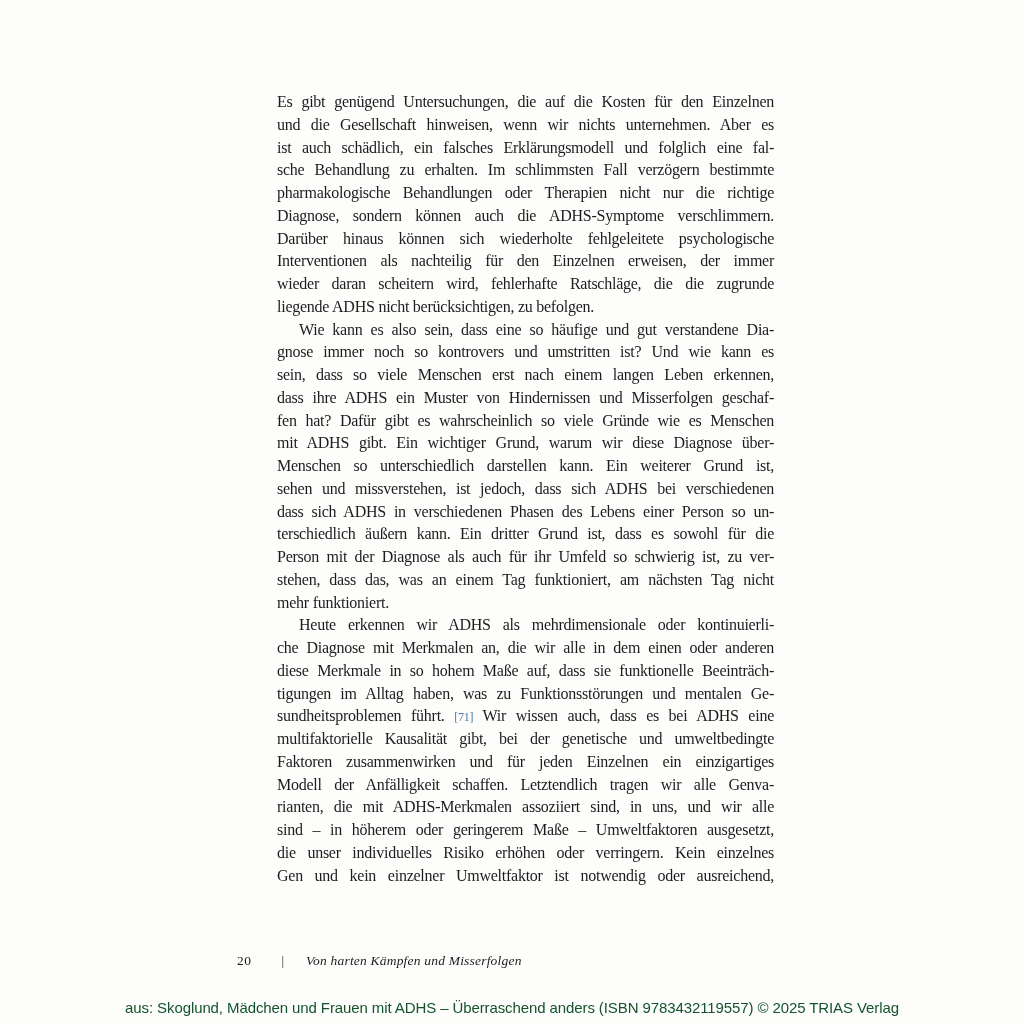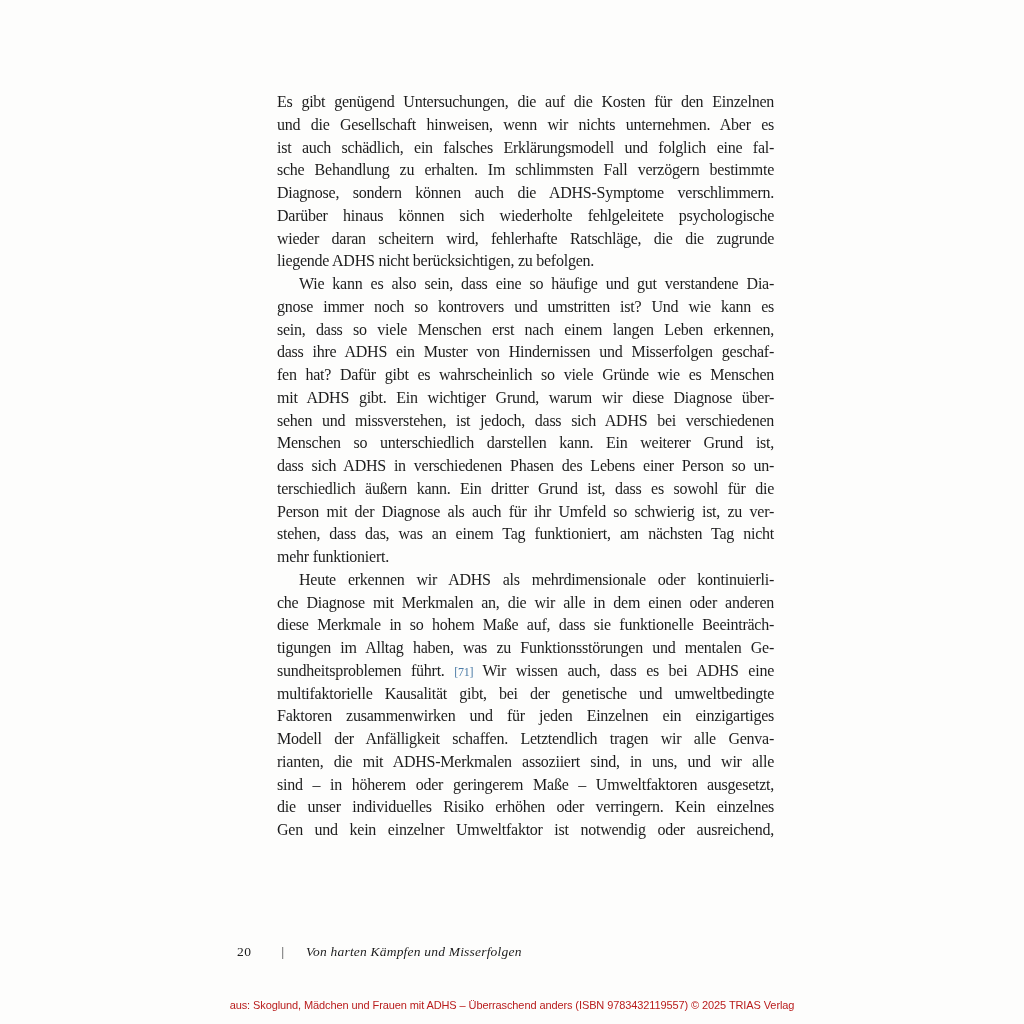--- a/index.html
+++ b/index.html
@@ -48,71 +48,74 @@
     left: 237px;
     top: 944px;
     font-size: 13.5px;
     color: #1c1c1c;
     display: flex;
     align-items: baseline;
   }
   .footer .pagenum {
     font-style: normal;
     letter-spacing: 0.5px;
+    margin-top: 9px;
   }
   .footer .sep {
     margin-left: 30px;
     color: #2a2a2a;
     font-size: 13px;
   }
   .footer .chapter {
     margin-left: 22px;
     font-style: italic;
     letter-spacing: 0.2px;
     text-align: center;
   }
   .credit {
     position: absolute;
     left: 0;
     top: 999px;
     width: 100%;
     text-align: center;
     font-family: "Liberation Sans", "DejaVu Sans", sans-serif;
-    font-size: 11px;
+    font-size: 15px;
     letter-spacing: -0.1px;
-    color: #b91c1c;
+    color: #14532d;
   }
 </style>
 </head>
 <body>
 
 <div class="page">
 
   <div class="textblock">
 
     <div>
       <div class="line">Es gibt genügend Untersuchungen, die auf die Kosten für den Einzelnen</div>
       <div class="line">und die Gesellschaft hinweisen, wenn wir nichts unternehmen. Aber es</div>
       <div class="line">ist auch schädlich, ein falsches Erklärungsmodell und folglich eine fal-</div>
       <div class="line">sche Behandlung zu erhalten. Im schlimmsten Fall verzögern bestimmte</div>
+      <div class="line">pharmakologische Behandlungen oder Therapien nicht nur die richtige</div>
       <div class="line">Diagnose, sondern können auch die ADHS-Symptome verschlimmern.</div>
       <div class="line">Darüber hinaus können sich wiederholte fehlgeleitete psychologische</div>
+      <div class="line">Interventionen als nachteilig für den Einzelnen erweisen, der immer</div>
       <div class="line">wieder daran scheitern wird, fehlerhafte Ratschläge, die die zugrunde</div>
       <div class="line last">liegende ADHS nicht berücksichtigen, zu befolgen.</div>
     </div>
 
     <div>
       <div class="line ind">Wie kann es also sein, dass eine so häufige und gut verstandene Dia-</div>
       <div class="line">gnose immer noch so kontrovers und umstritten ist? Und wie kann es</div>
       <div class="line">sein, dass so viele Menschen erst nach einem langen Leben erkennen,</div>
       <div class="line">dass ihre ADHS ein Muster von Hindernissen und Misserfolgen geschaf-</div>
       <div class="line">fen hat? Dafür gibt es wahrscheinlich so viele Gründe wie es Menschen</div>
       <div class="line">mit ADHS gibt. Ein wichtiger Grund, warum wir diese Diagnose über-</div>
+      <div class="line">Menschen so unterschiedlich darstellen kann. Ein weiterer Grund ist,</div>
       <div class="line">sehen und missverstehen, ist jedoch, dass sich ADHS bei verschiedenen</div>
-      <div class="line">Menschen so unterschiedlich darstellen kann. Ein weiterer Grund ist,</div>
       <div class="line">dass sich ADHS in verschiedenen Phasen des Lebens einer Person so un-</div>
       <div class="line">terschiedlich äußern kann. Ein dritter Grund ist, dass es sowohl für die</div>
       <div class="line">Person mit der Diagnose als auch für ihr Umfeld so schwierig ist, zu ver-</div>
       <div class="line">stehen, dass das, was an einem Tag funktioniert, am nächsten Tag nicht</div>
       <div class="line last">mehr funktioniert.</div>
     </div>
 
     <div>
       <div class="line ind">Heute erkennen wir ADHS als mehrdimensionale oder kontinuierli-</div>
       <div class="line">che Diagnose mit Merkmalen an, die wir alle in dem einen oder anderen</div>

